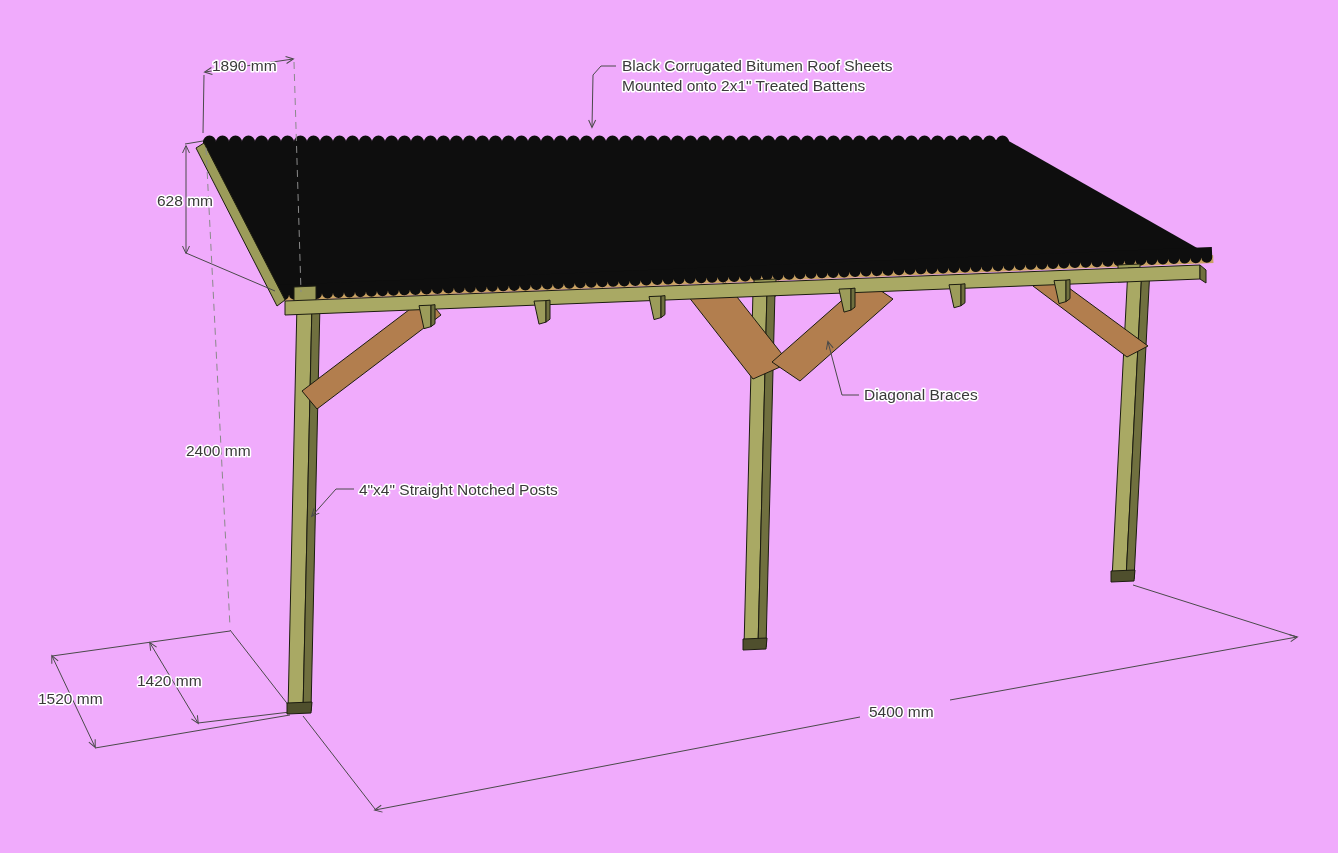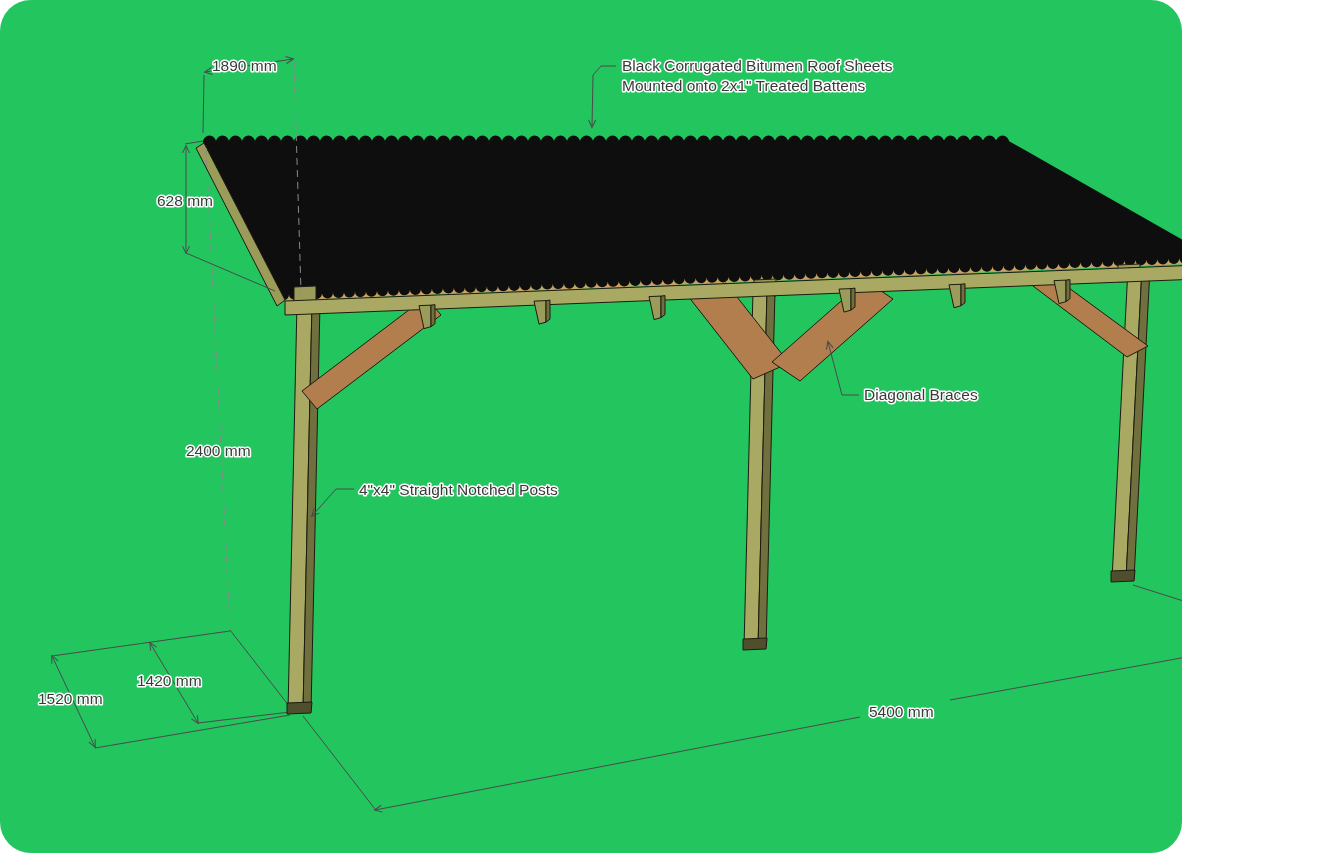--- a/index.html
+++ b/index.html
@@ -1,16 +1,16 @@
 <!DOCTYPE html>
 <html style="--roof: #0e0e0e; --timber_light: #a9a964; --timber_mid: #9c9c5a; --timber_dark: #70703f; --brace: #b27e4e; --batten: #c9a263; --line: #4a4a4a; --text: #3a3a3a;"><head>
 <meta charset="utf-8">
 <style>
   html,body{margin:0;padding:0;background:#ffffff;}
-  .stage{width:1182px;height:853px;position:relative;background:#22c55e;overflow:hidden;border-radius:31px;}
+  .stage{width:1338px;height:853px;position:relative;background:#f0abfc;overflow:hidden;}
   svg{display:block;}
   text{font-family:"Liberation Sans",sans-serif;font-size:15.5px;fill:var(--text,#3a3a3a);
        paint-order:stroke;stroke:#ffffff;stroke-width:3px;stroke-linejoin:round;}
   .thin{stroke:var(--line,#4a4a4a);stroke-width:1;fill:none;}
   .dash{stroke:#8a8a8a;stroke-width:1;fill:none;stroke-dasharray:7 5;}
   .outl{stroke:#1c1c10;stroke-width:1;stroke-linejoin:round;}
   .roof{fill:var(--roof,#0e0e0e);}
   .tlight{fill:var(--timber_light,#a9a964);}
   .tmid{fill:var(--timber_mid,#9c9c5a);}
   .tdark{fill:var(--timber_dark,#70703f);}

